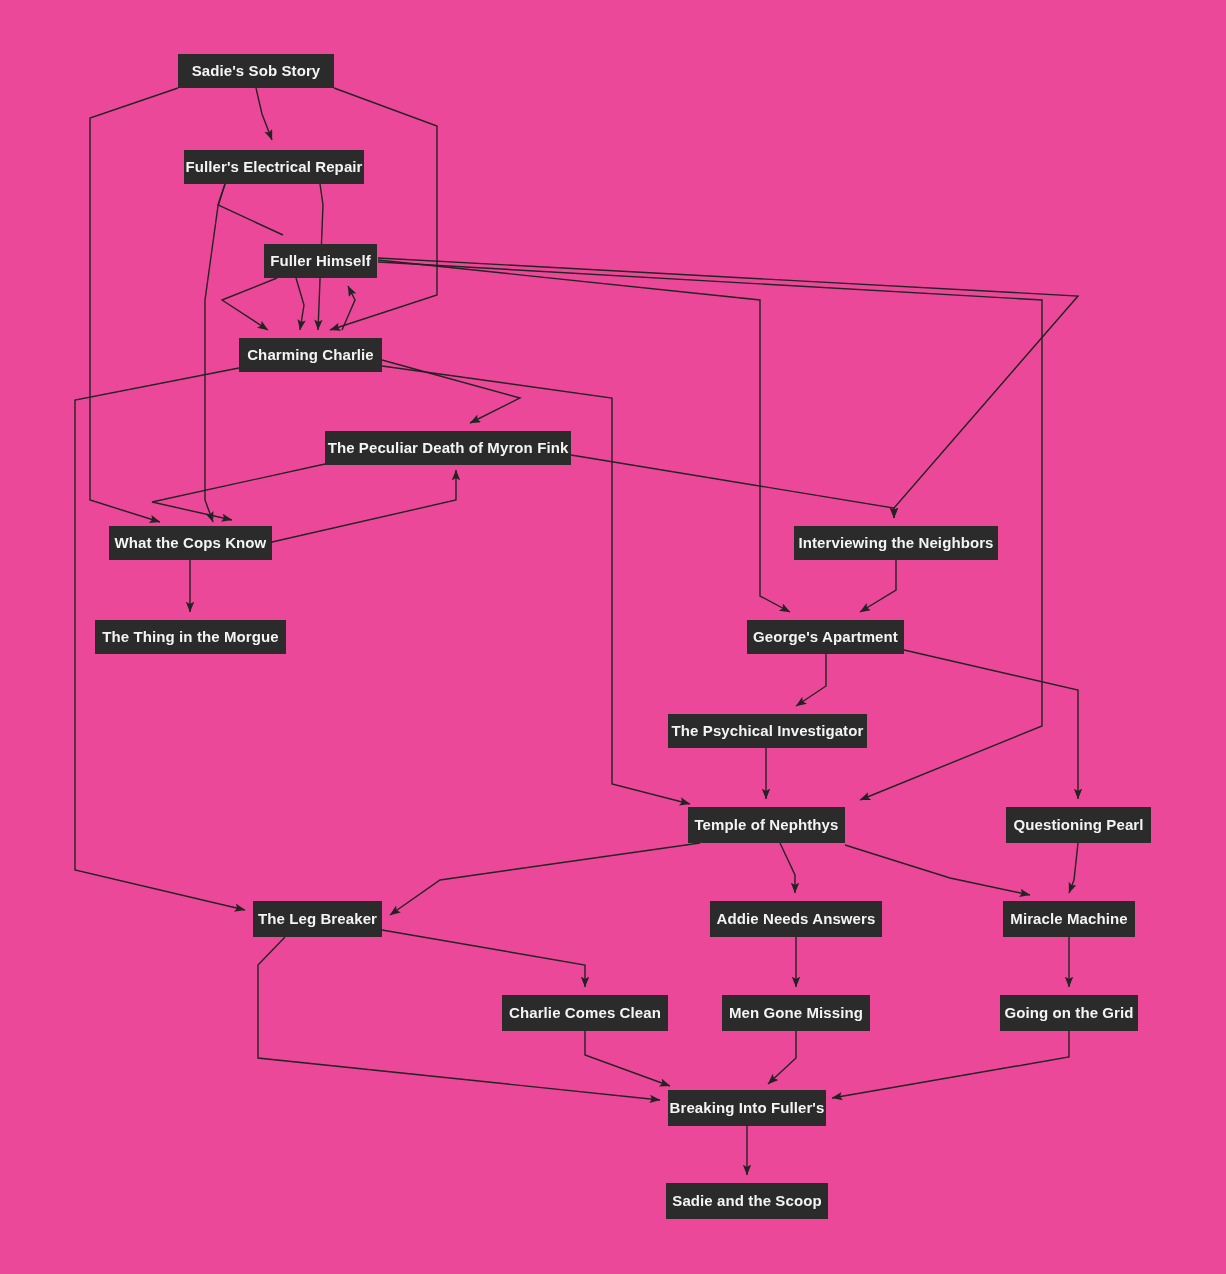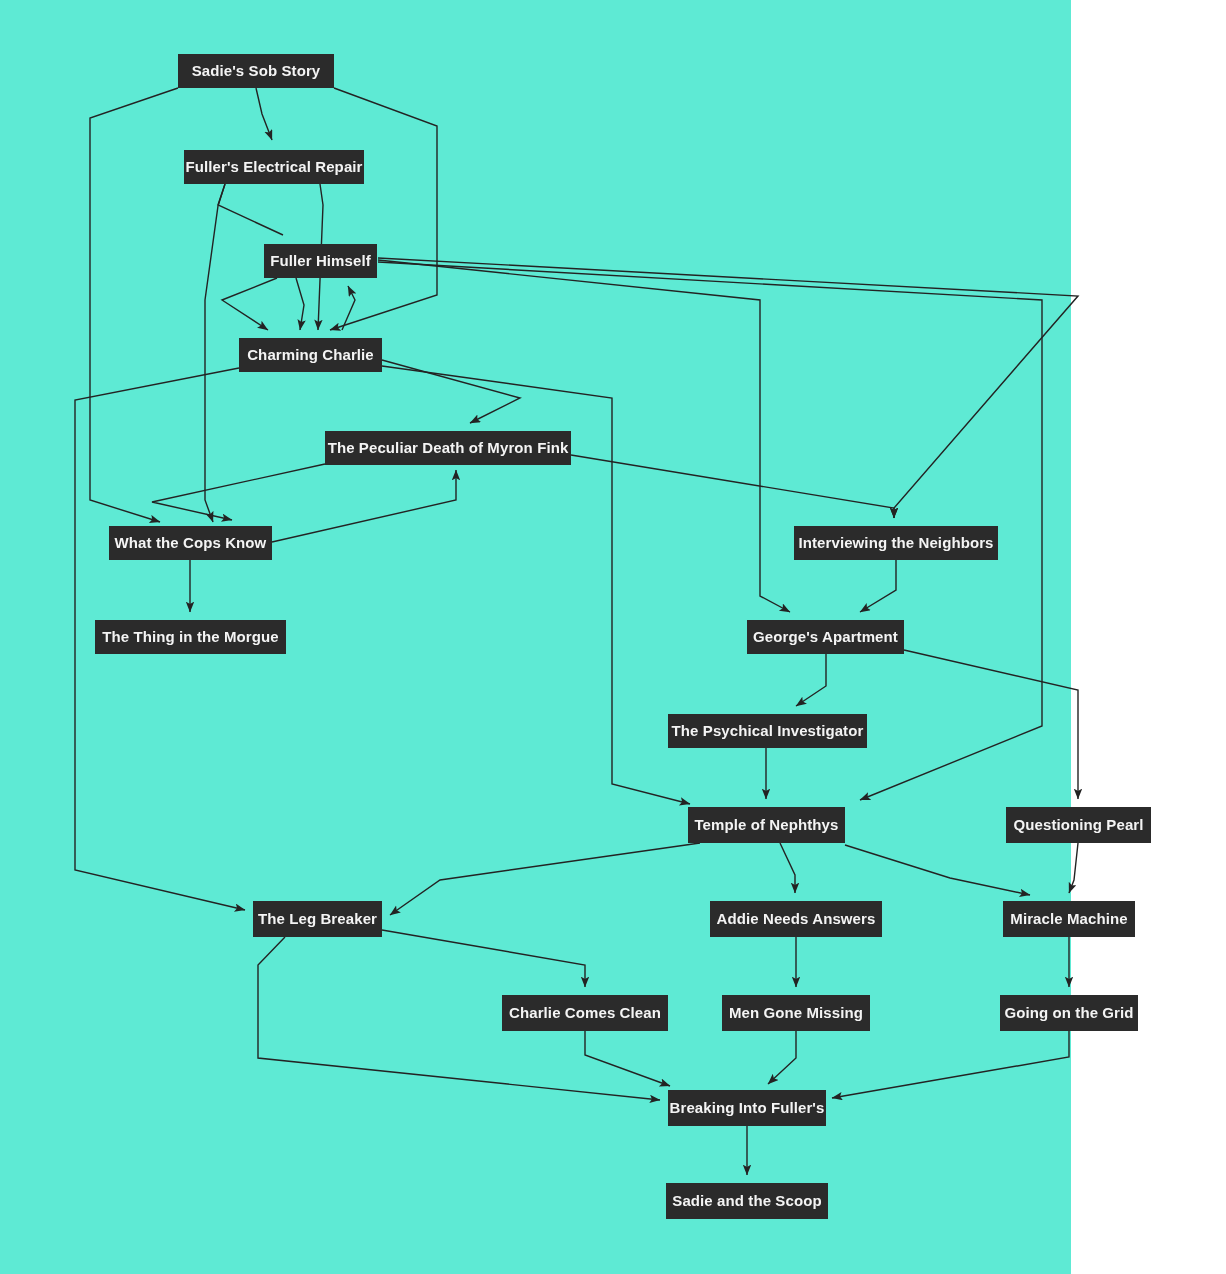--- a/index.html
+++ b/index.html
@@ -8,23 +8,23 @@
     background: #ffffff;
   }
   body {
     width: 1226px;
     height: 1274px;
     font-family: "Liberation Sans", sans-serif;
     overflow: hidden;
   }
   #graph-root {
     position: relative;
-    width: 1071px;
+    width: 1226px;
     height: 1274px;
-    background: #5eead4;
+    background: #ec4899;
   }
   svg.graph-canvas {
     position: absolute;
     top: 0;
     left: 0;
     width: 1226px;
     height: 1274px;
     display: block;
   }
   .edge-path {

